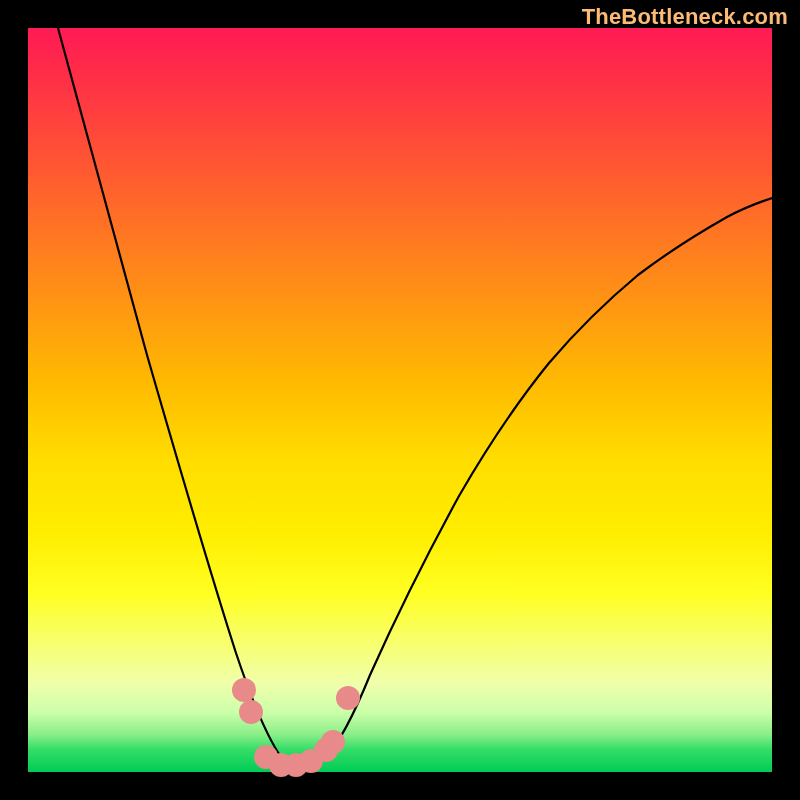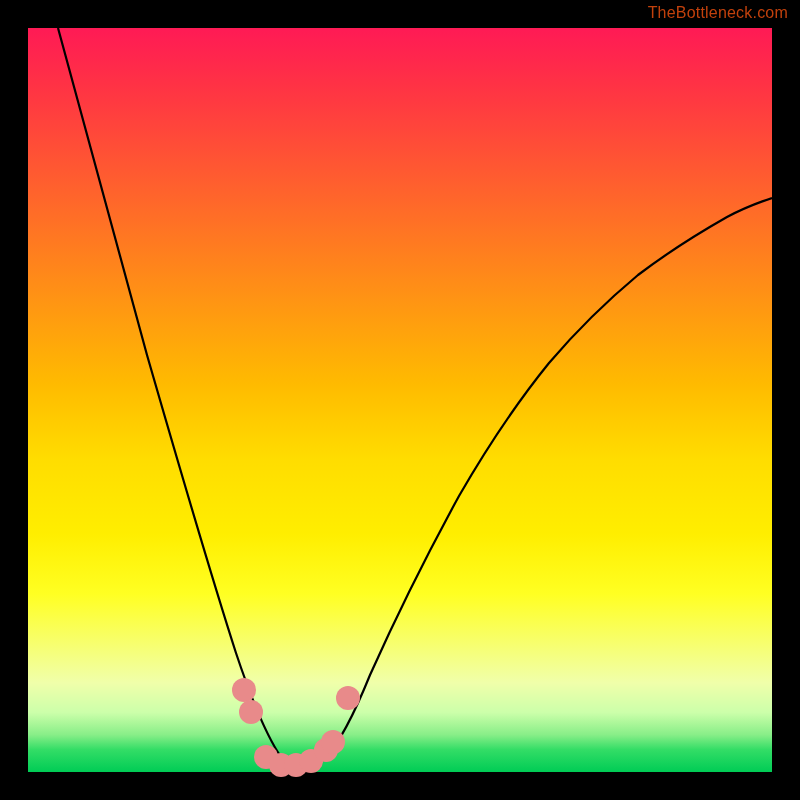--- a/index.html
+++ b/index.html
@@ -32,23 +32,23 @@
       #88ee88 95%,
       #33dd66 97%,
       #00cc55 100%
     );
   }
   .watermark {
     position: absolute;
     top: 4px;
     right: 12px;
     font-family: Arial, sans-serif;
-    font-size: 16px;
-    color: #c2410c;
-    font-weight: 400;
+    font-size: 22px;
+    color: #fdba74;
+    font-weight: 700;
     letter-spacing: 0.2px;
   }
   svg.curve {
     position: absolute;
     left: 0; top: 0;
     width: 744px; height: 744px;
     pointer-events: none;
   }
   .marker {
     position: absolute;

